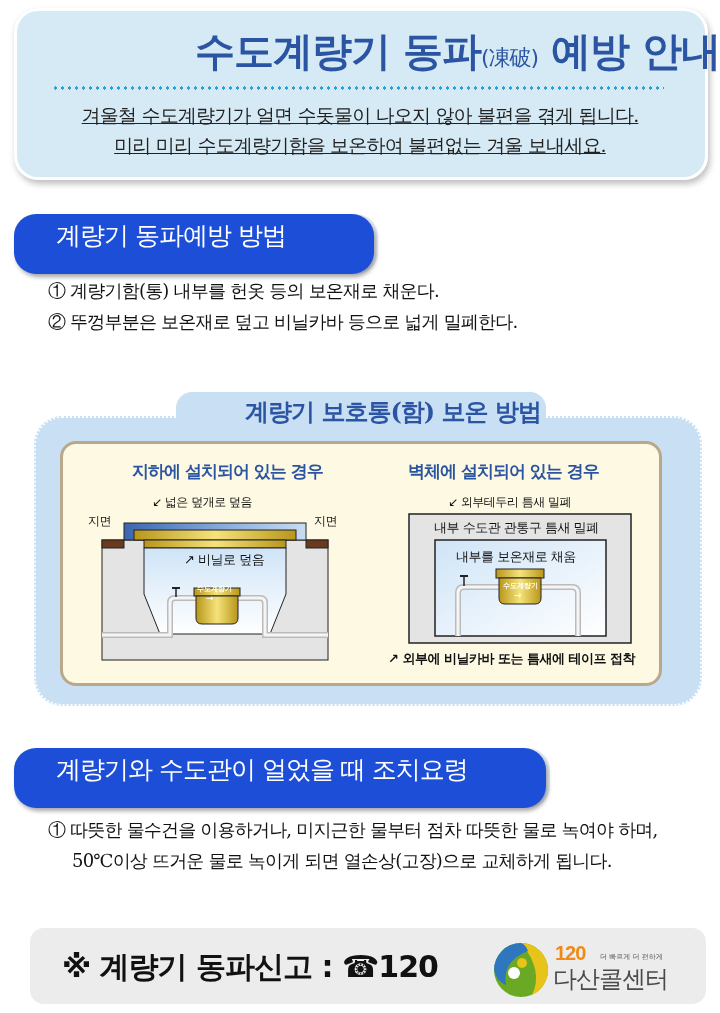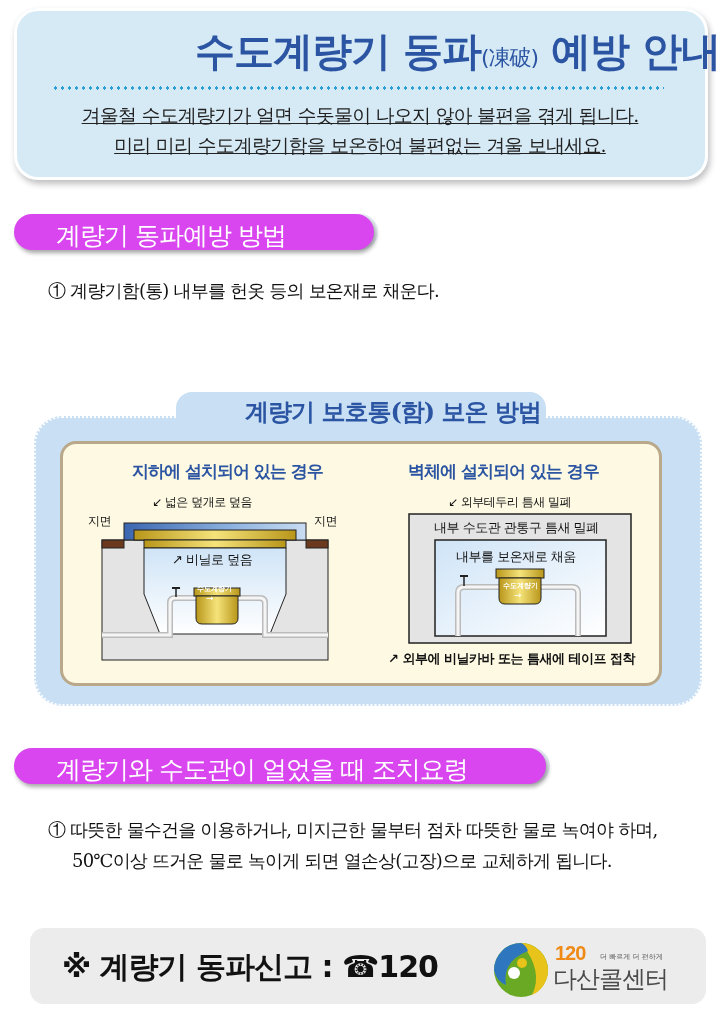--- a/index.html
+++ b/index.html
@@ -28,21 +28,21 @@
   }
   .header-desc {
     left: 0; top: 100px; width: 100%; text-align: center;
     font-size: 19px; line-height: 30px; color: #222; letter-spacing: -0.8px;
     font-family: "DejaVu Serif", serif;
     text-decoration: underline;
   }
 
   
   .pill {
-    left: 14px; height: 36px; background: #d946ef; border-radius: 22px;
+    left: 14px; height: 60px; background: #1d4ed8; border-radius: 22px;
     box-shadow: 2px 3px 4px rgba(0,0,0,0.35), 4px 0 0 0 #e8eef6;
     color: #fff; font-size: 25px; line-height: 44px; padding-left: 42px; box-sizing: border-box;
     font-family: "DejaVu Serif", serif; letter-spacing: -1px;
   }
   .pill1 { top: 214px; width: 360px; }
   .pill2 { top: 748px; width: 532px; }
 
   .steps {
     left: 48px; font-size: 18px; line-height: 31px; color: #111; letter-spacing: -0.8px;
     font-family: "DejaVu Serif", serif;
@@ -98,20 +98,21 @@
 </div>
 <div class="abs header-dots"></div>
 <div class="abs header-desc">
   <div>겨울철 수도계량기가 얼면 수돗물이 나오지 않아 불편을 겪게 됩니다.</div>
   <div>미리 미리 수도계량기함을 보온하여 불편없는 겨울 보내세요.</div>
 </div>
 
 <div class="abs pill pill1">계량기 동파예방 방법</div>
 <div class="abs steps steps1">
   <div>① 계량기함(통) 내부를 헌옷 등의 보온재로 채운다.</div>
+  <div>② 뚜껑부분은 보온재로 덮고 비닐카바 등으로 넓게 밀폐한다.</div>
 </div>
 
 <div class="abs ins-outer"></div>
 <div class="abs ins-tab"></div>
 <div class="abs ins-title">계량기 보호통(함) 보온 방법</div>
 <div class="abs ins-inner"></div>
 
 <div class="abs case-title" style="left:104px;top:460px;margin-left:28px;">지하에 설치되어 있는 경우</div>
 <div class="abs diag-label" style="left:152px;top:494px;">↙ 넓은 덮개로 덮음</div>
 <div class="abs diag-label" style="left:88px;top:513px;">지면</div>
@@ -141,21 +142,21 @@
   <rect x="34" y="12" width="162" height="10" fill="url(#gold)" stroke="#222" stroke-width="1"></rect>
   <rect x="44" y="22" width="142" height="8" fill="url(#gold)" stroke="#222" stroke-width="1"></rect>
   <polygon points="44,30 186,30 186,76 170,116 60,116 44,76" fill="url(#water)" stroke="#222" stroke-width="1"></polygon>
   <path d="M2 117 H70 V85 Q70 80 75 80 H160 Q165 80 165 85 V117 H228" fill="none" stroke="#bbb" stroke-width="6"></path>
   <path d="M2 117 H70 V85 Q70 80 75 80 H160 Q165 80 165 85 V117 H228" fill="none" stroke="#f5f5f5" stroke-width="3"></path>
   <line x1="76" y1="70" x2="76" y2="79" stroke="#222" stroke-width="1.5"></line>
   <line x1="72" y1="70" x2="80" y2="70" stroke="#222" stroke-width="2"></line>
   <rect x="94" y="70" width="46" height="8" fill="url(#gold)" stroke="#222" stroke-width="1"></rect>
   <path d="M96 78 H138 V100 Q138 106 132 106 H102 Q96 106 96 100 Z" fill="url(#gold)" stroke="#222" stroke-width="1"></path>
 </svg>
-<div class="abs diag-label" style="left:172px;top:551px;font-size:13px;">↗ 비닐로 덮음</div>
+<div class="abs diag-label" style="left:184px;top:551px;font-size:13px;">↗ 비닐로 덮음</div>
 <div class="abs" style="left:197px;top:584px;font-size:7px;color:#fff;font-weight:bold;">수도계량기</div>
 <div class="abs" style="left:206px;top:593px;font-size:9px;color:#fff;">→</div>
 
 <div class="abs case-title" style="left:408px;top:460px;">벽체에 설치되어 있는 경우</div>
 <div class="abs diag-label" style="left:448px;top:494px;">↙ 외부테두리 틈새 밀폐</div>
 
 <svg class="abs" style="left:408px;top:513px;" width="224" height="132">
   <defs>
     <linearGradient id="water2" x1="0" y1="0" x2="1" y2="1">
         <stop offset="0" stop-color="#cfe4f7"></stop>

